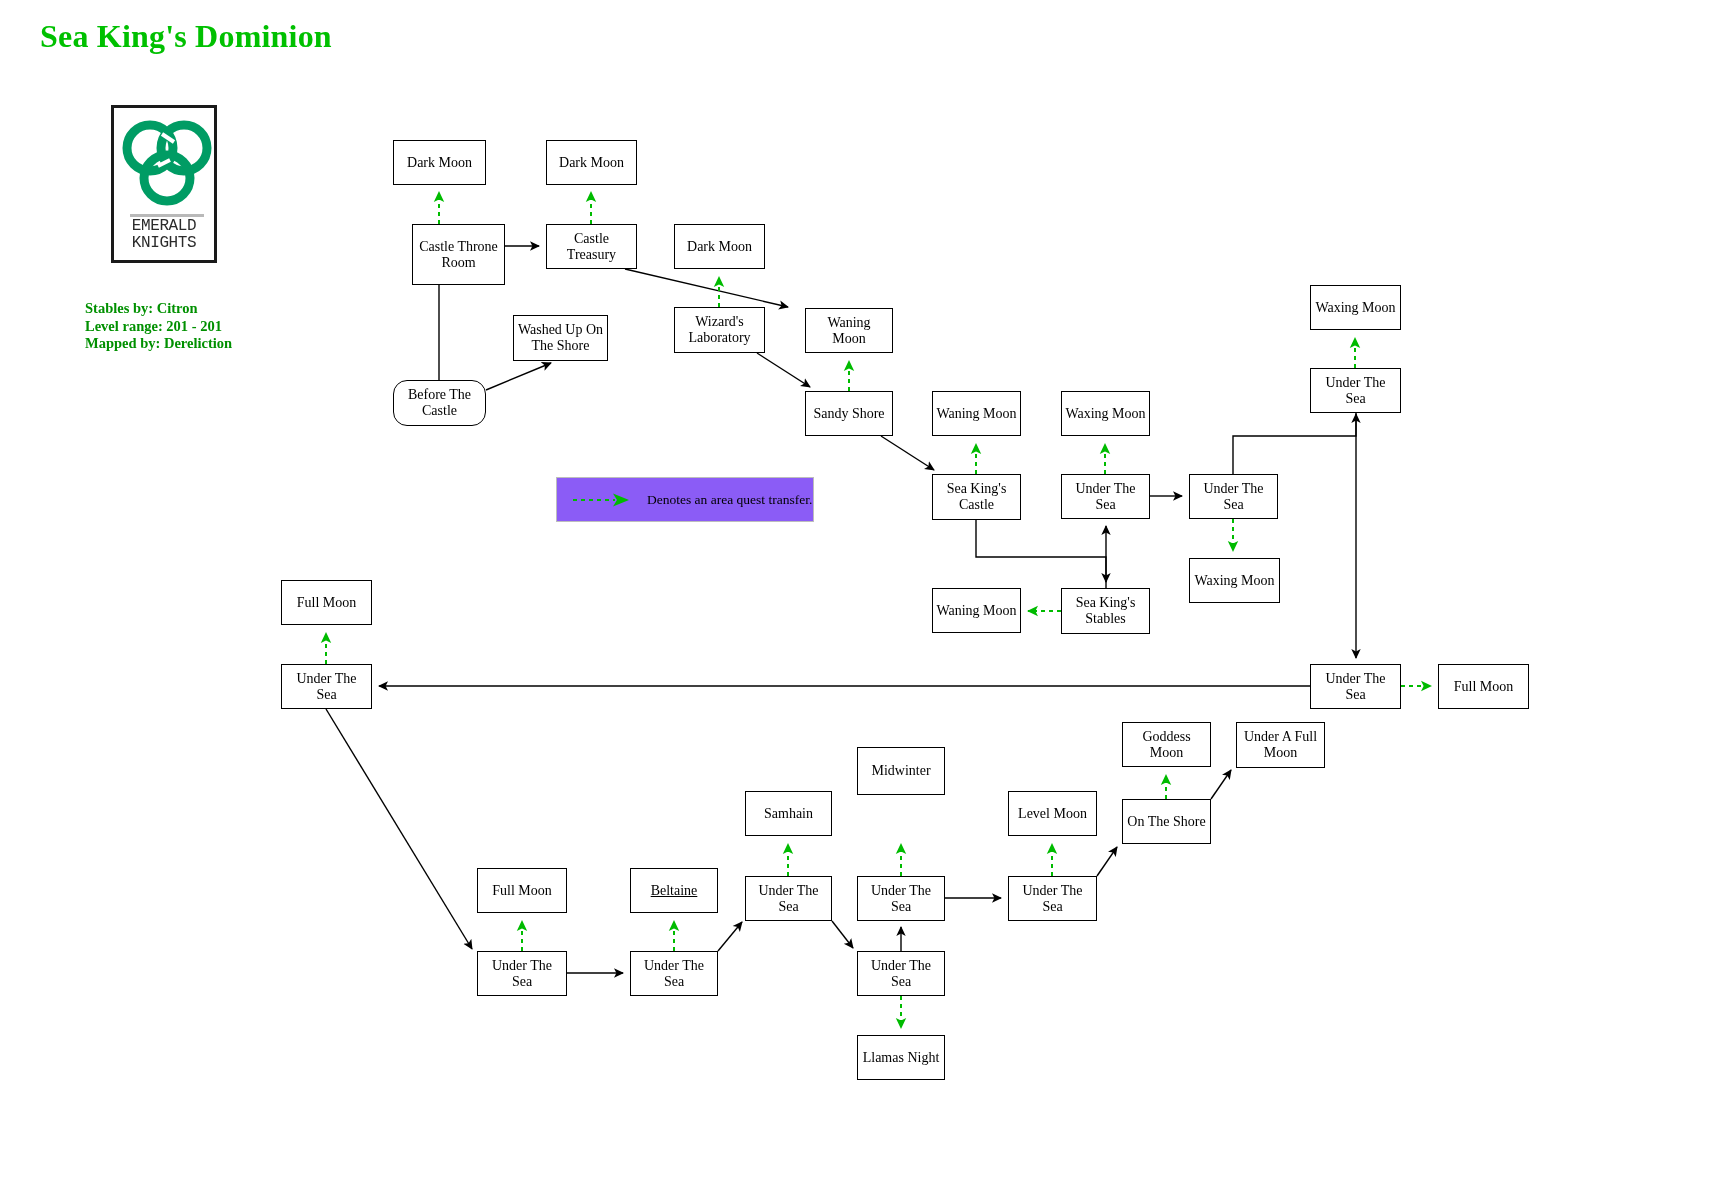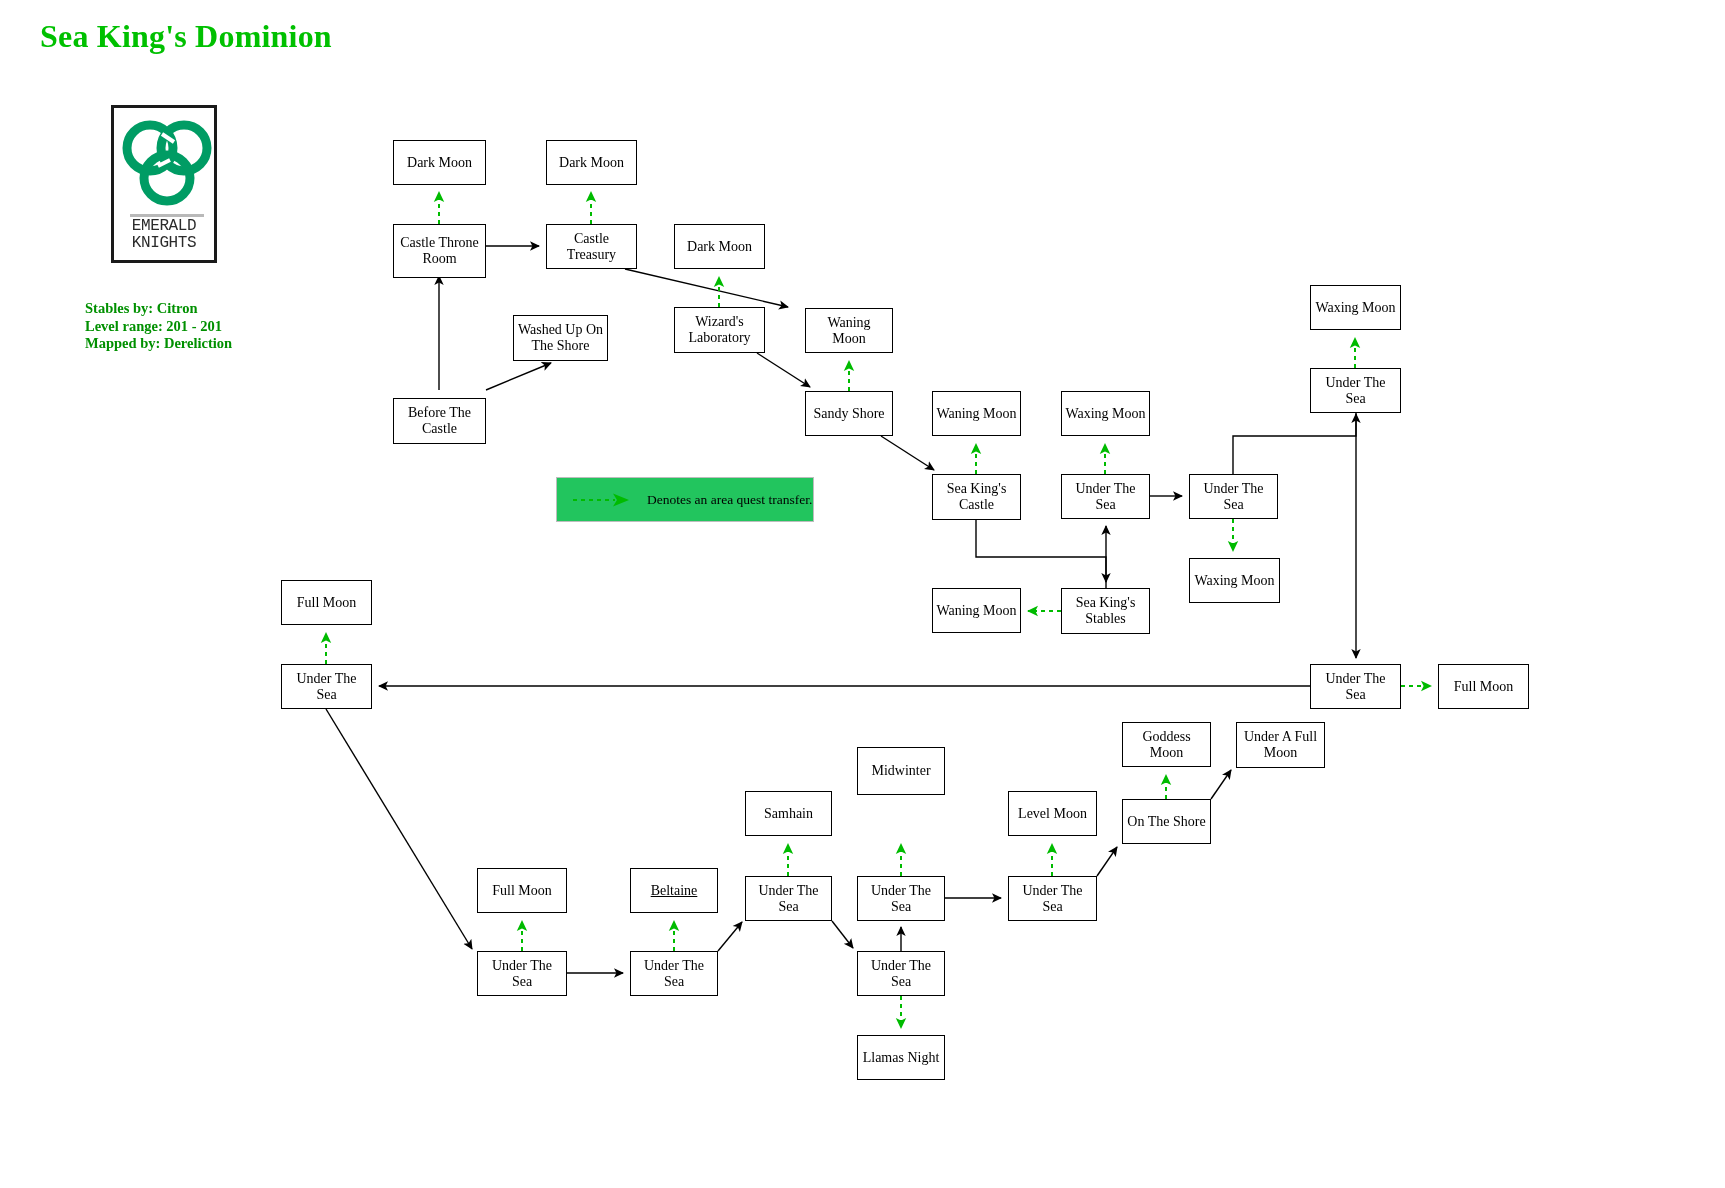--- a/index.html
+++ b/index.html
@@ -44,21 +44,21 @@
     display:flex;align-items:center;justify-content:center;text-align:center;
     font-family:"Liberation Serif","DejaVu Serif",serif;
     font-size:14px;line-height:16px;color:#000000;
     z-index:5;
   }
   .room span{display:block;padding:0 3px;}
 
   
   #legend{
     position:absolute;left:556px;top:477px;width:258px;height:45px;
-    border:1px solid #bdbdbd;background:#22c55e;box-sizing:border-box;
+    border:1px solid #bdbdbd;background:#8b5cf6;box-sizing:border-box;
     display:flex;align-items:center;z-index:6;
   }
   #legend-arrow{position:absolute;left:14px;top:13px;width:66px;height:18px;}
   #legend-label{
     position:absolute;left:90px;top:0;height:100%;
     display:flex;align-items:center;
     font-family:"Liberation Serif","DejaVu Serif",serif;
     font-size:13.5px;color:#000000;white-space:nowrap;
   }
 </style>
@@ -147,39 +147,39 @@
   </g>
 </svg>
 
 <div id="rooms-layer">
     <div class="room" style="left: 393px; top: 140px; width: 93px; height: 45px;">
       <span>Dark Moon</span>
     </div>
     <div class="room" style="left: 546px; top: 140px; width: 91px; height: 45px;">
       <span>Dark Moon</span>
     </div>
-    <div class="room" style="left: 393px; top: 224px; width: 93px; height: 54px;">
+    <div class="room" style="left: 412px; top: 224px; width: 93px; height: 61px;">
       <span>Castle Throne Room</span>
     </div>
     <div class="room" style="left: 546px; top: 224px; width: 91px; height: 45px;">
       <span>Castle Treasury</span>
     </div>
     <div class="room" style="left: 674px; top: 224px; width: 91px; height: 45px;">
       <span>Dark Moon</span>
     </div>
     <div class="room" style="left: 513px; top: 315px; width: 95px; height: 46px;">
       <span>Washed Up On The Shore</span>
     </div>
     <div class="room" style="left: 674px; top: 307px; width: 91px; height: 46px;">
       <span>Wizard's Laboratory</span>
     </div>
     <div class="room" style="left: 805px; top: 308px; width: 88px; height: 45px;">
       <span>Waning Moon</span>
     </div>
-    <div class="room" style="left: 393px; top: 398px; width: 93px; height: 46px;">
+    <div class="room" style="left: 393px; top: 380px; width: 93px; height: 46px; border-radius: 14px;">
       <span>Before The Castle</span>
     </div>
     <div class="room" style="left: 805px; top: 391px; width: 88px; height: 45px;">
       <span>Sandy Shore</span>
     </div>
     <div class="room" style="left: 932px; top: 391px; width: 89px; height: 45px;">
       <span>Waning Moon</span>
     </div>
     <div class="room" style="left: 1061px; top: 391px; width: 89px; height: 45px;">
       <span>Waxing Moon</span>

